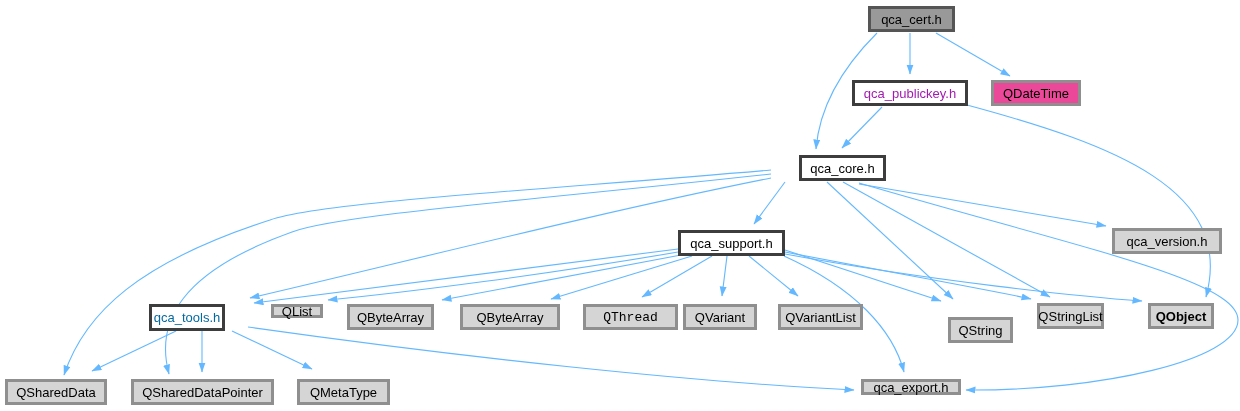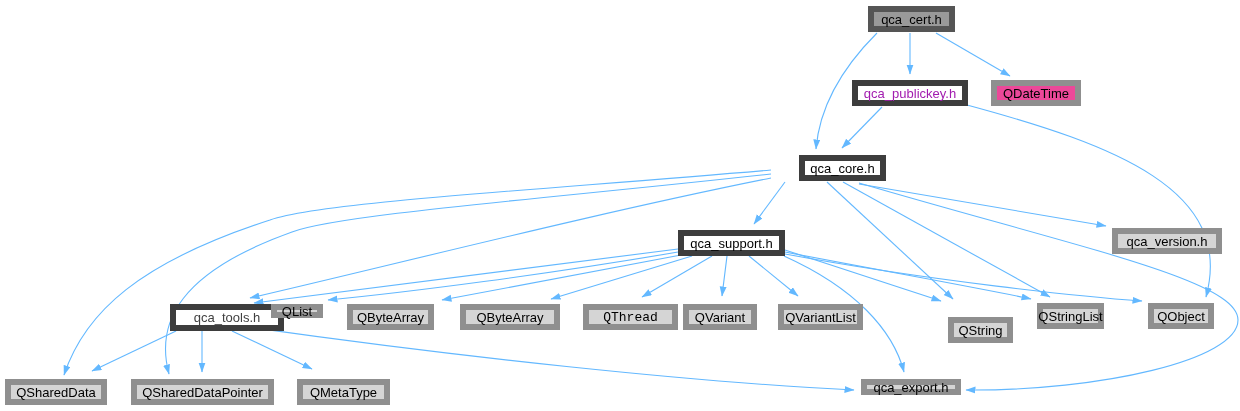--- a/index.html
+++ b/index.html
@@ -3,21 +3,21 @@
 <meta charset="utf-8">
 <style>
   html,body{margin:0;padding:0;}
   body{background:#ffffff;font-family:"Liberation Sans","DejaVu Sans",sans-serif;}
   .canvas{position:relative;width:1240px;height:411px;background:#ffffff;overflow:hidden;}
   #edge-layer{position:absolute;left:0;top:0;width:1240px;height:411px;}
   #edge-layer path.edge{fill:none;stroke-width:1.1px;}
   .node{
     position:absolute;
     box-sizing:border-box;
-    border:6px solid #0f172a;
+    border:3px solid #0f172a;
     display:flex;align-items:center;justify-content:center;
     font-size:13px;line-height:1;color:#000;
     white-space:nowrap;
   }
 </style>
 </head>
 <body>
 
 <div class="canvas">
   <svg id="edge-layer" viewBox="0 0 1240 411" width="1240" height="411" xmlns="http://www.w3.org/2000/svg">
@@ -57,28 +57,28 @@
         <path d="M248,327 C460,357 690,382 854,390" class="edge" stroke="#63b8ff" marker-end="url(#arrow)"></path>
       </g>
   </svg>
   <div id="node-layer">
       <div class="node" style="left: 868px; top: 6px; width: 87px; height: 26px; background: rgb(153, 153, 153); border-color: rgb(85, 85, 85); color: rgb(0, 0, 0);">qca_cert.h</div>
       <div class="node" style="left: 852px; top: 80px; width: 116px; height: 26px; background: rgb(255, 255, 255); border-color: rgb(61, 61, 61); color: #a21caf;">qca_publickey.h</div>
       <div class="node" style="left: 991px; top: 80px; width: 90px; height: 26px; background: #ec4899; border-color: rgb(143, 143, 143); color: rgb(0, 0, 0);">QDateTime</div>
       <div class="node" style="left: 771px; top: 155px; width: 87px; height: 26px; background: rgb(255, 255, 255); border-color: rgb(61, 61, 61); color: rgb(0, 0, 0); margin-left: 28px;">qca_core.h</div>
       <div class="node" style="left: 678px; top: 230px; width: 107px; height: 26px; background: rgb(255, 255, 255); border-color: rgb(61, 61, 61); color: rgb(0, 0, 0);">qca_support.h</div>
       <div class="node" style="left: 1112px; top: 228px; width: 110px; height: 26px; background: rgb(213, 213, 213); border-color: rgb(143, 143, 143); color: rgb(0, 0, 0);">qca_version.h</div>
-      <div class="node" style="left: 170px; top: 304px; width: 114px; height: 27px; background: rgb(255, 255, 255); border-color: rgb(61, 61, 61); color: #404040;">qca_tools.h</div>
+      <div class="node" style="left: 149px; top: 304px; width: 76px; height: 27px; background: rgb(255, 255, 255); border-color: rgb(61, 61, 61); color: #0369a1;">qca_tools.h</div>
       <div class="node" style="left: 271px; top: 304px; width: 52px; height: 14px; background: rgb(213, 213, 213); border-color: rgb(143, 143, 143); color: rgb(0, 0, 0);">QList</div>
       <div class="node" style="left: 347px; top: 304px; width: 87px; height: 26px; background: rgb(213, 213, 213); border-color: rgb(143, 143, 143); color: rgb(0, 0, 0);">QByteArray</div>
       <div class="node" style="left: 460px; top: 304px; width: 100px; height: 26px; background: rgb(213, 213, 213); border-color: rgb(143, 143, 143); color: rgb(0, 0, 0);">QByteArray</div>
       <div class="node" style="left: 583px; top: 304px; width: 95px; height: 26px; background: rgb(213, 213, 213); border-color: rgb(143, 143, 143); color: rgb(0, 0, 0); font-family: Liberation Mono, monospace;">QThread</div>
       <div class="node" style="left: 683px; top: 304px; width: 74px; height: 26px; background: rgb(213, 213, 213); border-color: rgb(143, 143, 143); color: rgb(0, 0, 0);">QVariant</div>
       <div class="node" style="left: 778px; top: 304px; width: 85px; height: 26px; background: rgb(213, 213, 213); border-color: rgb(143, 143, 143); color: rgb(0, 0, 0);">QVariantList</div>
       <div class="node" style="left: 948px; top: 317px; width: 65px; height: 26px; background: rgb(213, 213, 213); border-color: rgb(143, 143, 143); color: rgb(0, 0, 0);">QString</div>
       <div class="node" style="left: 1037px; top: 303px; width: 67px; height: 26px; background: rgb(213, 213, 213); border-color: rgb(143, 143, 143); color: rgb(0, 0, 0);">QStringList</div>
-      <div class="node" style="left: 1148px; top: 303px; width: 66px; height: 26px; background: rgb(213, 213, 213); border-color: rgb(143, 143, 143); color: rgb(0, 0, 0);">QObject</div>
+      <div class="node" style="left: 1148px; top: 303px; width: 66px; height: 26px; background: rgb(213, 213, 213); border-color: rgb(143, 143, 143); color: rgb(0, 0, 0); font-weight: bold;">QObject</div>
       <div class="node" style="left: 5px; top: 379px; width: 102px; height: 26px; background: rgb(213, 213, 213); border-color: rgb(143, 143, 143); color: rgb(0, 0, 0);">QSharedData</div>
       <div class="node" style="left: 131px; top: 379px; width: 143px; height: 26px; background: rgb(213, 213, 213); border-color: rgb(143, 143, 143); color: rgb(0, 0, 0);">QSharedDataPointer</div>
       <div class="node" style="left: 297px; top: 379px; width: 93px; height: 26px; background: rgb(213, 213, 213); border-color: rgb(143, 143, 143); color: rgb(0, 0, 0);">QMetaType</div>
       <div class="node" style="left: 861px; top: 379px; width: 100px; height: 16px; background: rgb(213, 213, 213); border-color: rgb(143, 143, 143); color: rgb(0, 0, 0);">qca_export.h</div>
     </div>
 </div>
 
 </body></html>

